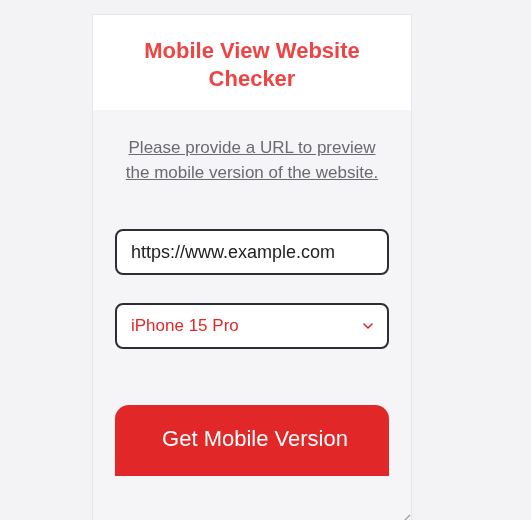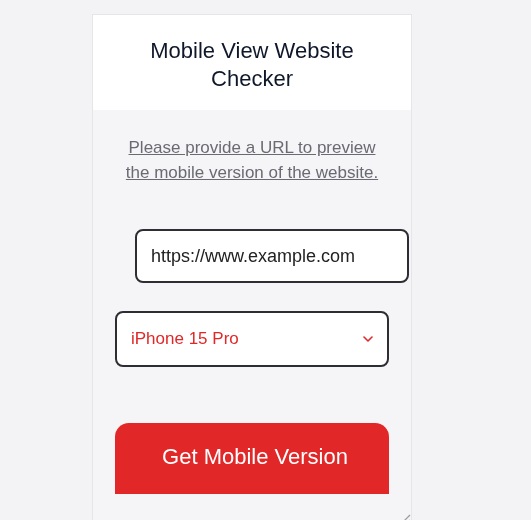--- a/index.html
+++ b/index.html
@@ -14,60 +14,59 @@
     .card {
       position: absolute;
       left: 92px;
       top: 14px;
       width: 320px;
       background: #ffffff;
       border: 1px solid #e6e6e8;
     }
     .card-title {
       font-size: 22px;
-      font-weight: 400;
-      color: #0f172a;
+      font-weight: 700;
+      color: #ef4444;
       text-align: center;
       padding: 22px 24px 18px 24px;
       line-height: 1.25;
     }
     .card-body {
       background: #f5f5f7;
       padding: 26px 22px 0 22px;
       height: 418px;
       position: relative;
     }
     .instr {
       font-size: 17px;
       color: #6a6a72;
       text-align: center;
       line-height: 1.45;
       margin-bottom: 44px;
       text-decoration: underline;
     }
     .url-input {
       width: 100%;
-      height: 54px;
+      height: 46px;
       border: 2px solid #2d2d34;
       border-radius: 8px;
       background: #ffffff;
       font-size: 18px;
       color: #222;
       padding: 0 14px;
       outline: none;
       font-family: Verdana, Arial, sans-serif;
       margin-bottom: 28px;
-      margin-left: 20px;
     }
     .device-select {
       display: flex;
       align-items: center;
       justify-content: space-between;
       width: 100%;
-      height: 56px;
+      height: 46px;
       border: 2px solid #2d2d34;
       border-radius: 8px;
       background: #ffffff;
       padding: 0 14px;
       cursor: pointer;
       margin-bottom: 56px;
     }
     .device-select .sel-text {
       color: #e12727;
       font-size: 17px;

